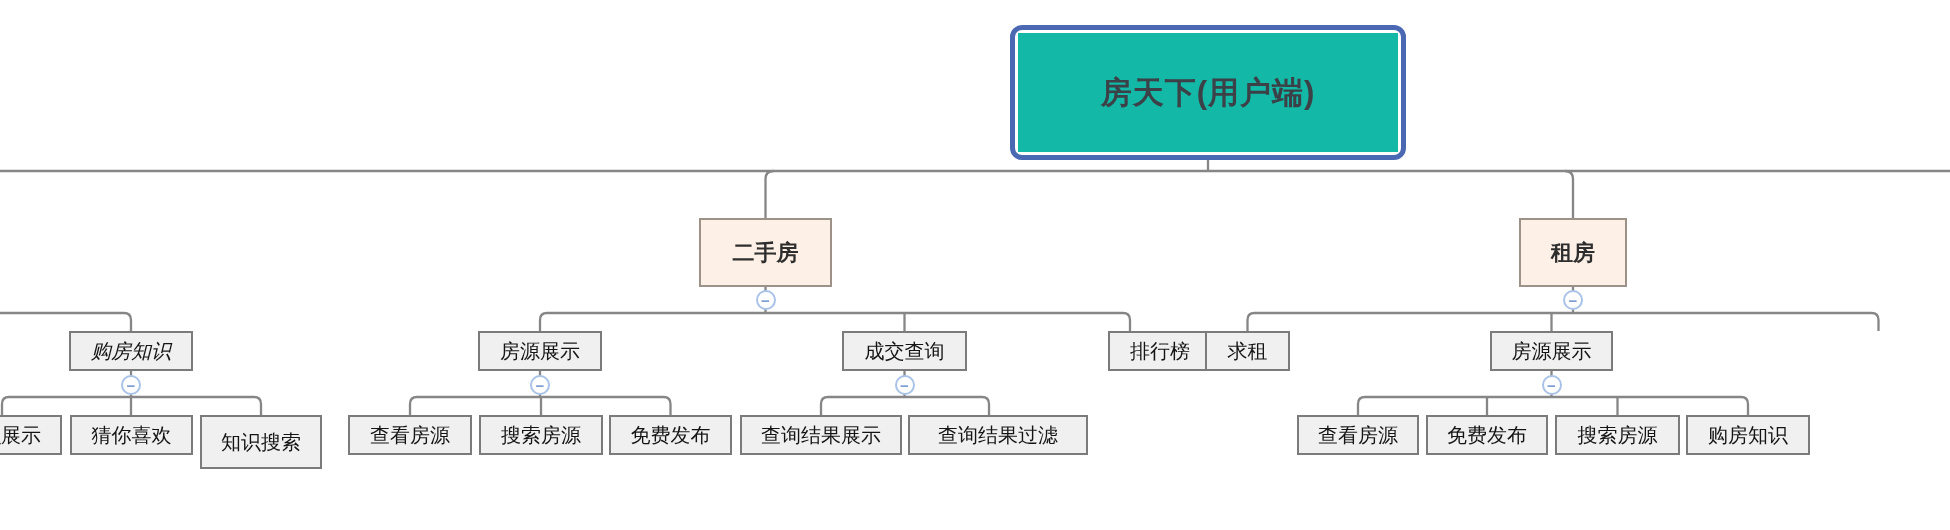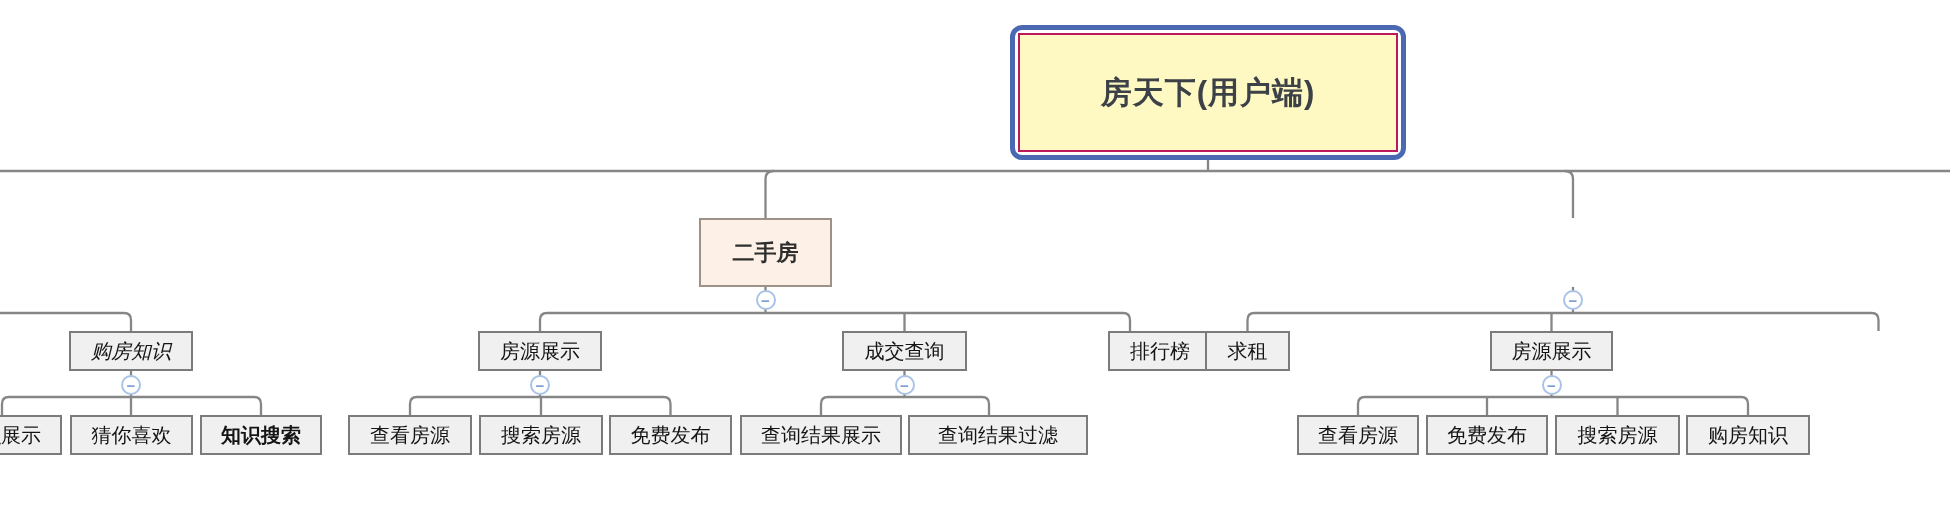--- a/index.html
+++ b/index.html
@@ -36,22 +36,22 @@
     position:absolute;
     box-sizing:border-box;
     background:#ffffff;
     border:5px solid #4a69b2;
     border-radius:12px;
     padding:3px;
   }
   .root-inner{
     box-sizing:border-box;
     width:100%;height:100%;
-    background:#fef9c3;
-    border:2px solid #be185d;
+    background:#14b8a6;
+    border:2px solid #14b8a6;
     display:flex;align-items:center;justify-content:center;
     font-size:31px;
     font-weight:700;
     color:#3c4147;
     letter-spacing:1px;
   }
   .collapse-btn{
     position:absolute;
     box-sizing:border-box;
     width:20px;height:20px;
@@ -105,29 +105,30 @@
       <path d="M1358,415 V404 Q1358,397 1365,397 H1741 Q1748,397 1748,404 V415"></path>
       <path d="M1487,397 V415"></path>
       <path d="M1617.5,397 V415"></path>
     </g>
   </svg>
 
 <div class="root-outer" style="left: 1010px; top: 25px; width: 396px; height: 135px;">
       <div class="root-inner">房天下(用户端)</div>
     </div>
     <div class="node lv2" style="left: 699px; top: 218px; width: 133px; height: 69px;">二手房</div>
+    <div class="node lv2" style="left: 1519px; top: 218px; width: 108px; height: 69px;">租房</div>
     <div class="node topic" style="left: 69px; top: 331px; width: 124px; height: 40px; font-style: italic;">购房知识</div>
     <div class="node topic" style="left: 478px; top: 331px; width: 124px; height: 40px;">房源展示</div>
     <div class="node topic" style="left: 842px; top: 331px; width: 125px; height: 40px;">成交查询</div>
     <div class="node topic" style="left: 1108px; top: 331px; width: 104px; height: 40px;">排行榜</div>
     <div class="node topic" style="left: 1205px; top: 331px; width: 85px; height: 40px;">求租</div>
     <div class="node topic" style="left: 1490px; top: 331px; width: 123px; height: 40px;">房源展示</div>
     <div class="node topic" style="left: -60px; top: 415px; width: 122px; height: 40px;">知识展示</div>
     <div class="node topic" style="left: 70px; top: 415px; width: 123px; height: 40px;">猜你喜欢</div>
-    <div class="node topic" style="left: 200px; top: 415px; width: 122px; height: 40px; font-weight: bold;">知识搜索</div>
+    <div class="node topic" style="left: 200px; top: 415px; width: 122px; height: 54px;">知识搜索</div>
     <div class="node topic" style="left: 348px; top: 415px; width: 124px; height: 40px;">查看房源</div>
     <div class="node topic" style="left: 479px; top: 415px; width: 124px; height: 40px;">搜索房源</div>
     <div class="node topic" style="left: 609px; top: 415px; width: 123px; height: 40px;">免费发布</div>
     <div class="node topic" style="left: 740px; top: 415px; width: 162px; height: 40px;">查询结果展示</div>
     <div class="node topic" style="left: 908px; top: 415px; width: 180px; height: 40px;">查询结果过滤</div>
     <div class="node topic" style="left: 1297px; top: 415px; width: 122px; height: 40px;">查看房源</div>
     <div class="node topic" style="left: 1426px; top: 415px; width: 122px; height: 40px;">免费发布</div>
     <div class="node topic" style="left: 1555px; top: 415px; width: 125px; height: 40px;">搜索房源</div>
     <div class="node topic" style="left: 1686px; top: 415px; width: 124px; height: 40px;">购房知识</div>
     <div class="collapse-btn" style="left: 755.5px; top: 290px;">−</div>

